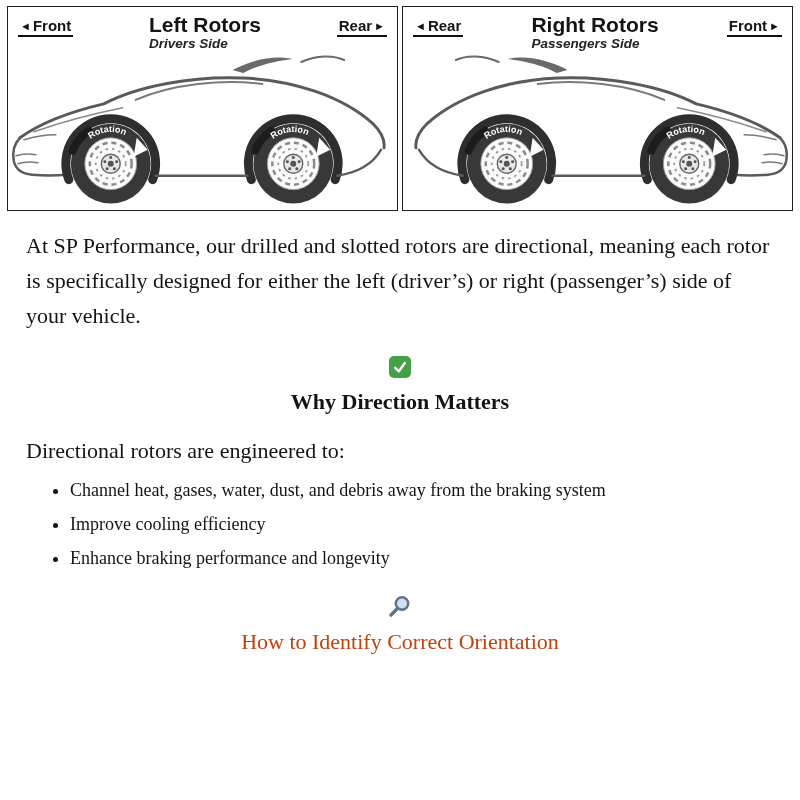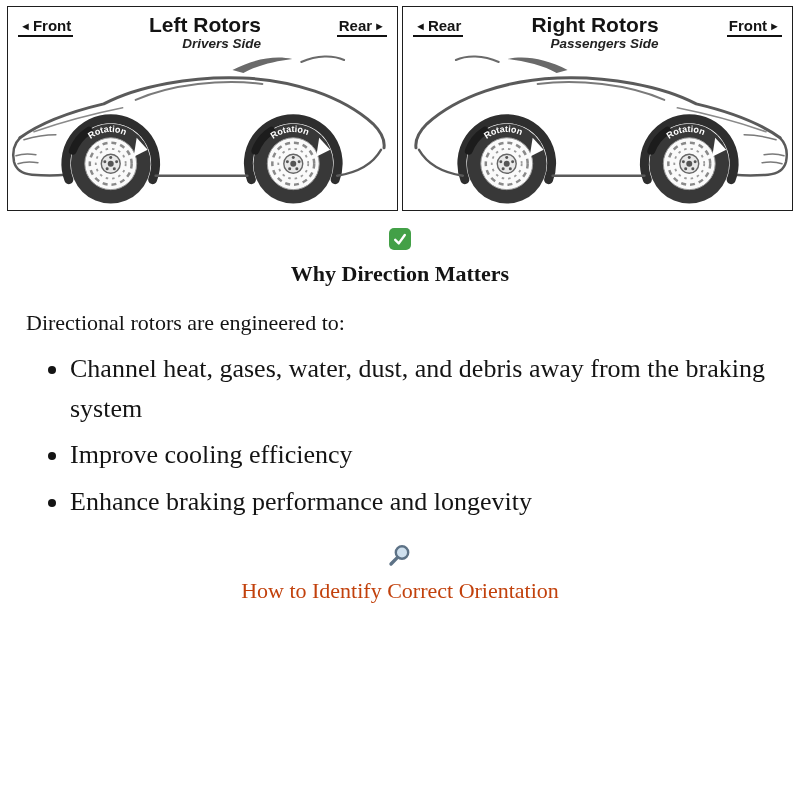--- a/index.html
+++ b/index.html
@@ -7,33 +7,33 @@
   body { font-family:"Liberation Serif", serif; color:#141414; }
 
   
   .diagram { display:flex; gap:4px; padding:6px 7px 0 7px; }
   .panel { flex:1 1 0; border:1.5px solid #1e1e1e; background:#fff; overflow:hidden; }
   .panel-header { display:flex; justify-content:space-between; align-items:flex-start;
                   padding:7px 10px 0 10px; font-family:"Liberation Sans", sans-serif; }
   .dir-label { display:inline-flex; align-items:center; gap:2px; font-weight:bold;
                font-size:15px; border-bottom:2.5px solid #111; padding:0 2px 1px 2px; margin-top:3px; }
   .arrow { font-size:11px; line-height:1; position:relative; top:1px; }
-  .titles { text-align:right; }
+  .titles { text-align:left; }
   .panel-title { font-size:21px; font-weight:bold; line-height:1.05; }
   .panel-sub { font-size:13.5px; font-weight:bold; font-style:italic; color:#222; }
   .car-svg { display:block; width:100%; height:auto; margin-top:1px; }
 
   
   .content { padding:17px 26px 0 26px; }
   .intro { font-size:22px; line-height:1.6; max-width:745px; margin-bottom:23px; }
   .sec-heading { display:flex; align-items:center; gap:11px; font-size:22px;
                  font-weight:bold; margin-bottom:23px;flex-direction:column; }
   .sec-heading.plain { font-weight:normal; color:#c2410c; }
   .lead { font-size:22px; margin-bottom:13px; }
-  ul.bullets { margin:0 0 21px 0; padding-left:44px; font-size:26px; }
+  ul.bullets { margin:0 0 21px 0; padding-left:44px; font-size:18px; }
   ul.bullets li { margin-bottom:6px; line-height:1.55; max-width:700px; }
 
   .check-box { width:22px; height:22px; border-radius:5px; background:#43a047;
                display:inline-flex; align-items:center; justify-content:center; flex:0 0 auto; }
   .mag { width:24px; height:24px; flex:0 0 auto; }
 </style>
 </head>
 <body>
 
 <svg width="0" height="0" style="position:absolute" aria-hidden="true">
@@ -135,20 +135,21 @@
           <use href="#carbody"></use>
         </g>
         <use href="#wheel" transform="translate(104,112)"></use>
         <use href="#wheel" transform="translate(287,112)"></use>
       </svg>
     </div>
   </div>
 
   <div class="content">
 
+    <p class="intro">At SP Performance, our drilled and slotted rotors are directional, meaning each rotor is specifically designed for either the left (driver’s) or right (passenger’s) side of your vehicle.</p>
 
     <div class="sec-heading">
       <span class="check-box">
         <svg width="16" height="16" viewBox="0 0 20 20">
             <polyline points="4,11 8.5,15.5 16,5" fill="none" stroke="#ffffff" stroke-width="3" stroke-linecap="round" stroke-linejoin="round"></polyline>
           </svg>
       </span>
       <span>Why Direction Matters</span>
     </div>
 

